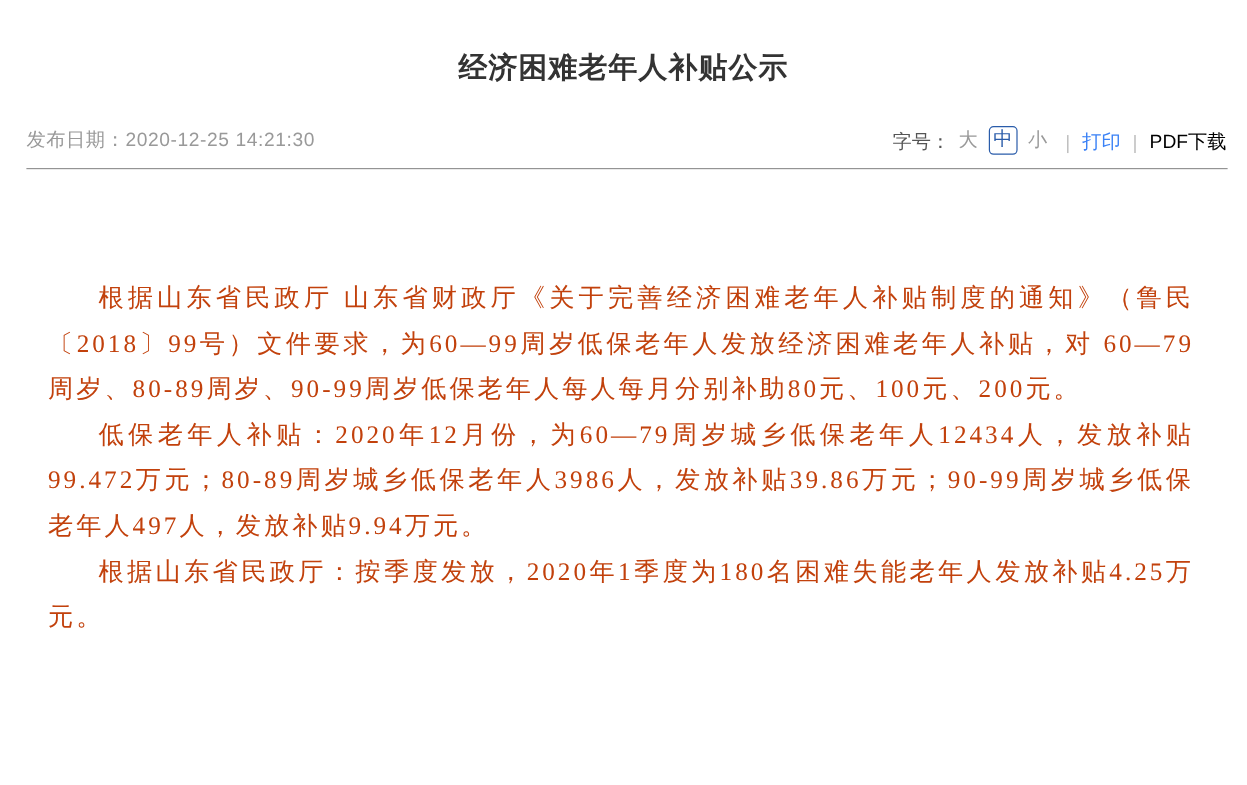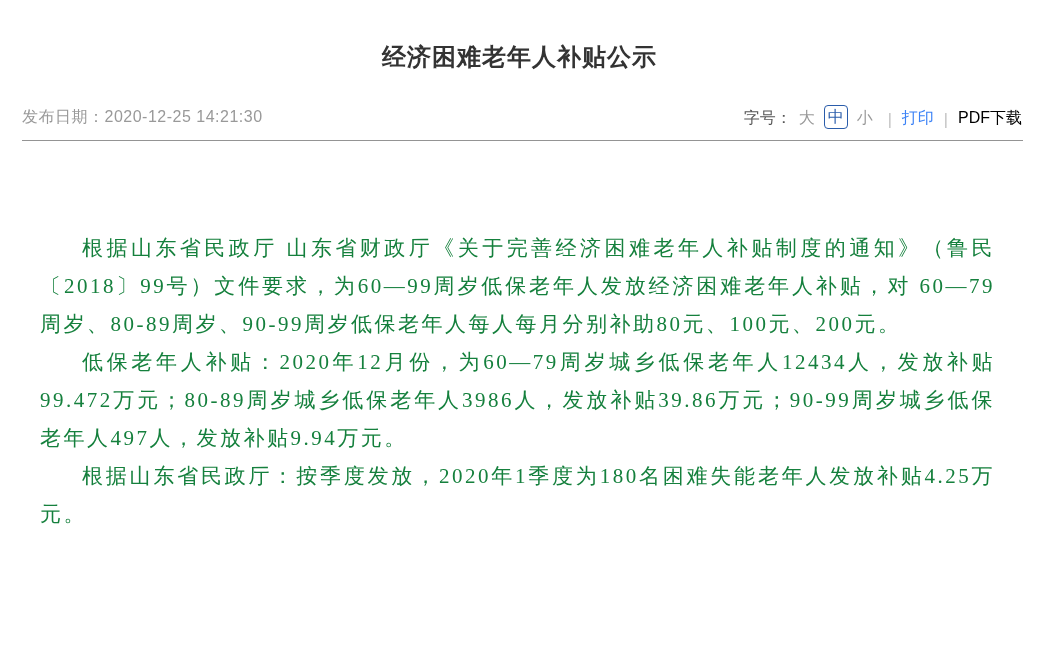--- a/index.html
+++ b/index.html
@@ -47,21 +47,21 @@
 
   .divider {
     border: none; height: 0;
     border-top: 1.5px solid #949494;
     margin: 11px 16px 0 22px;
   }
 
   .article {
     margin: 88px 44px 0 40px;
     font-family: "Liberation Serif", "DejaVu Serif", serif;
-    font-size: 21px; color: #15803d;
+    font-size: 21px; color: #c2410c;
     line-height: 38px; letter-spacing: 2.5px;
     text-align: justify; text-justify: inter-character;
   }
   .article p { margin: 0; text-indent: 2em; }
 </style>
 </head>
 <body>
 
 <div class="page">
 

